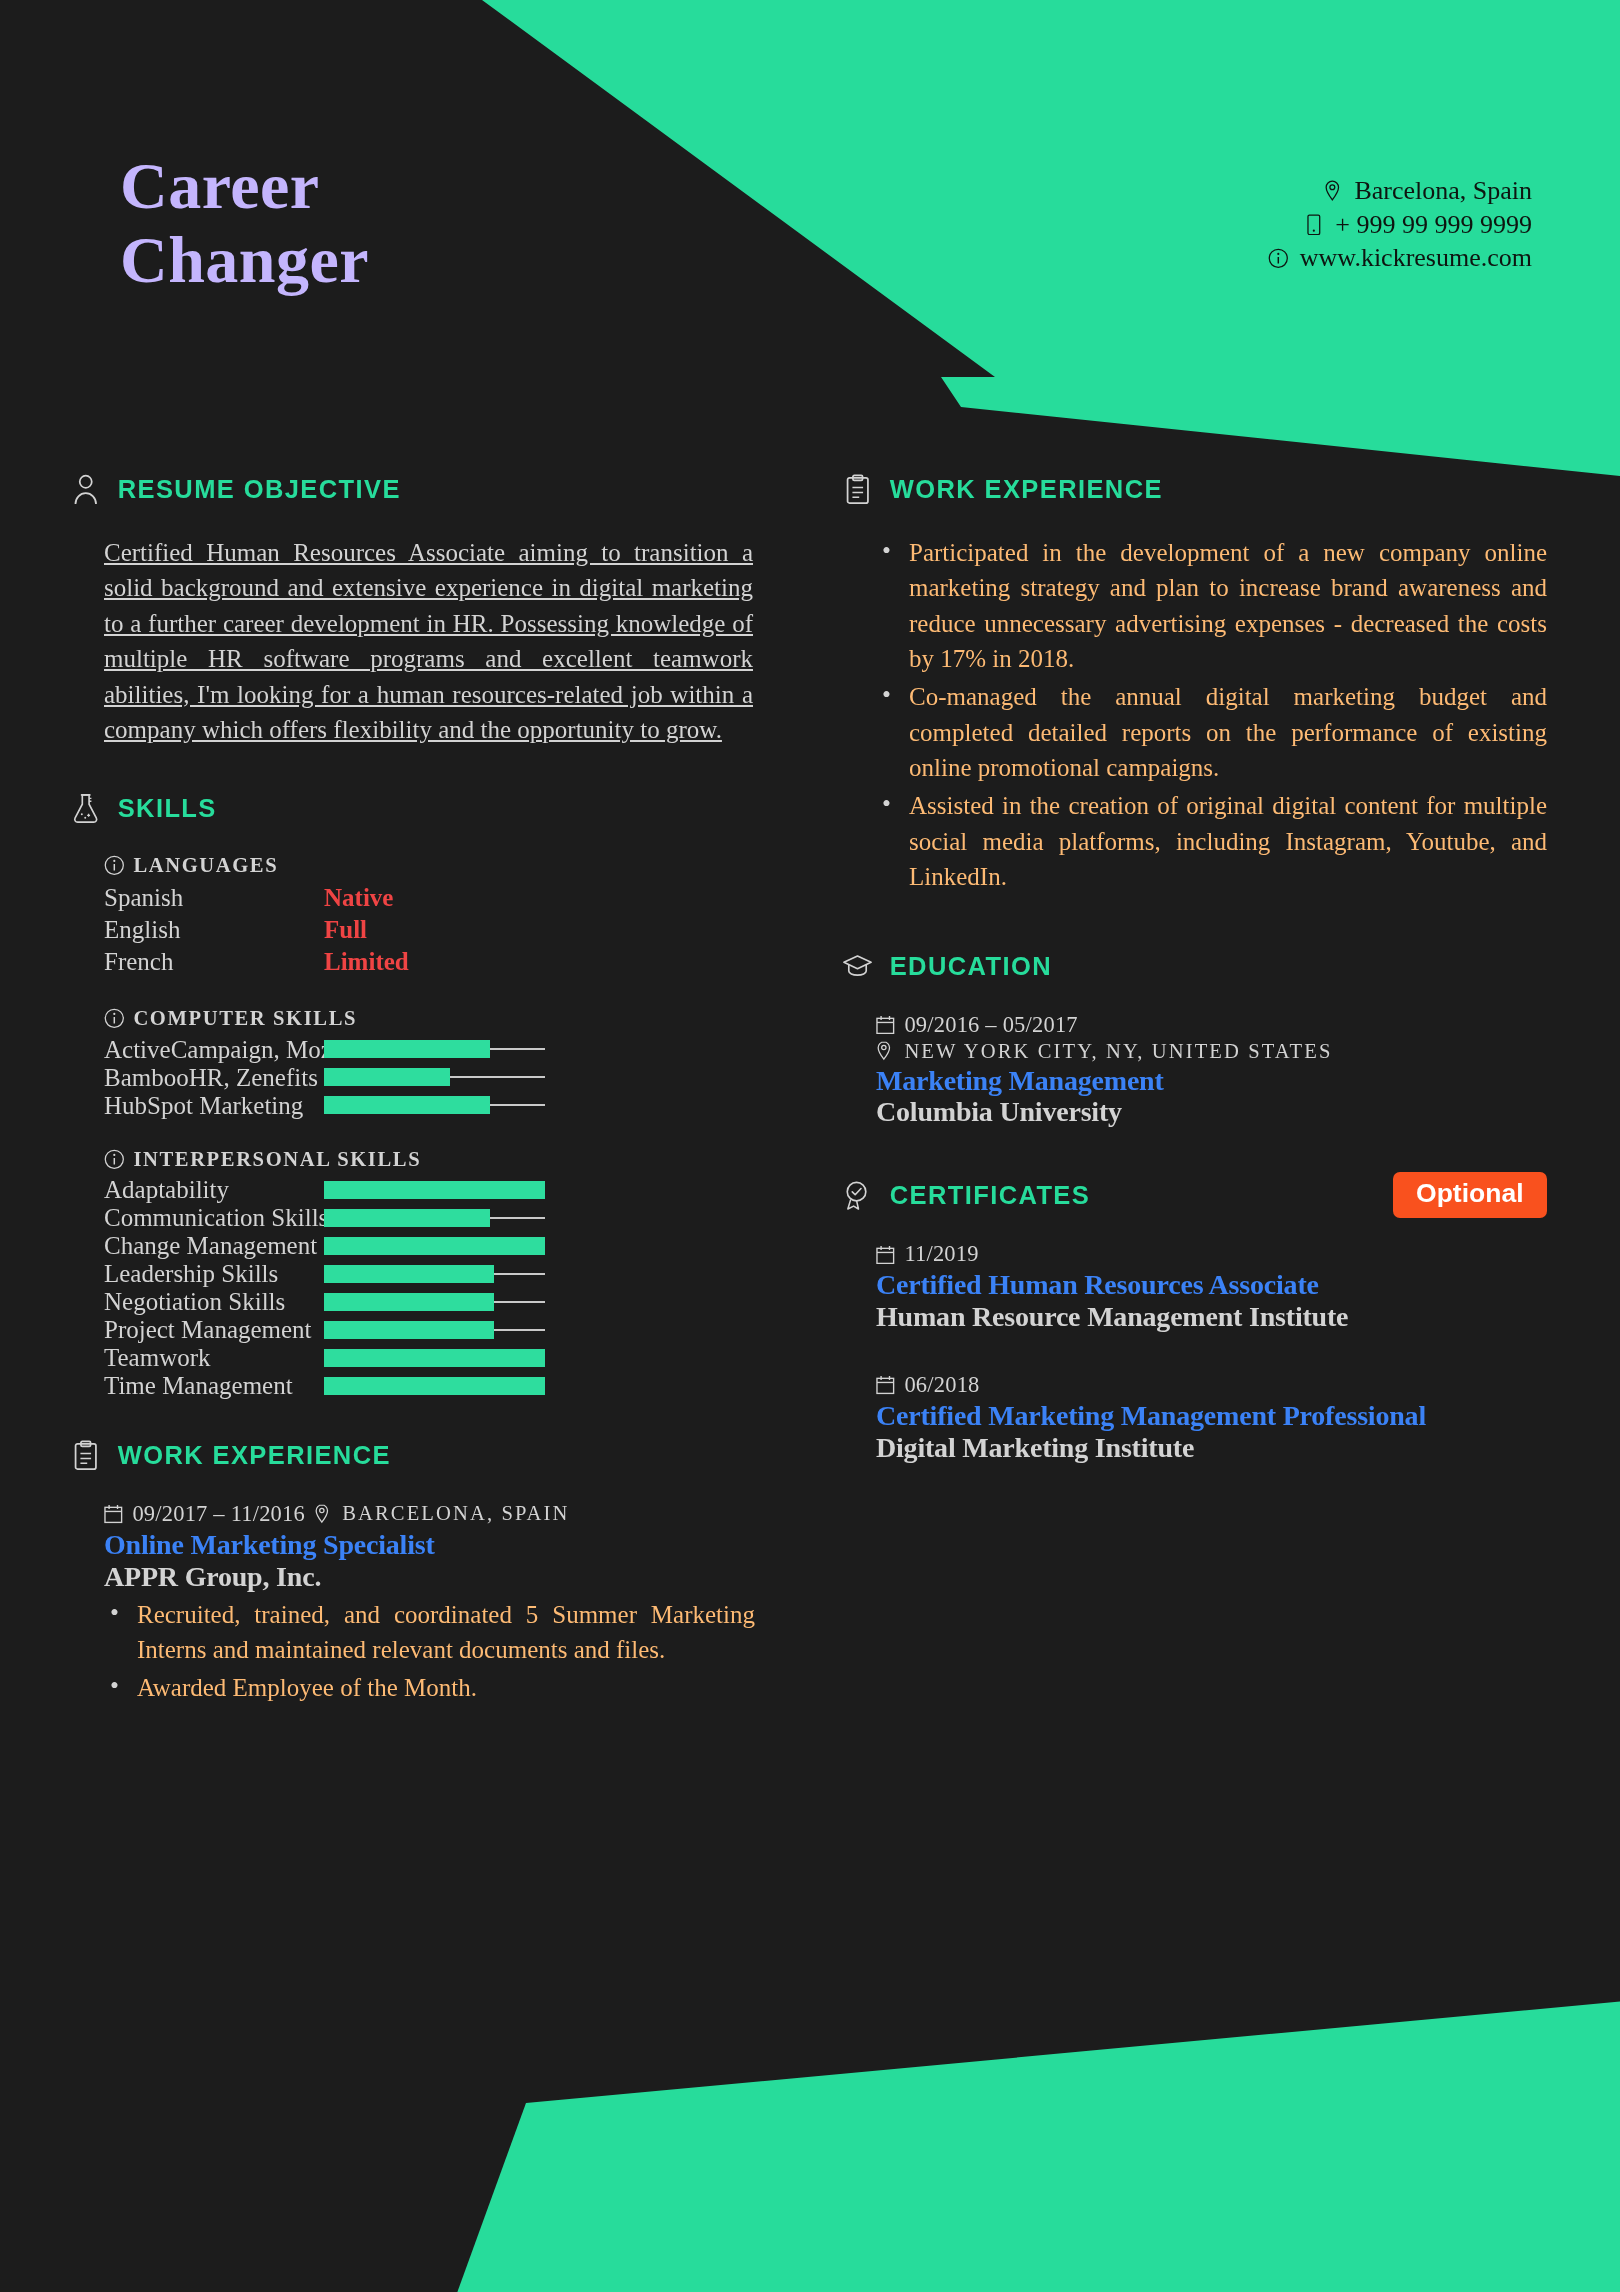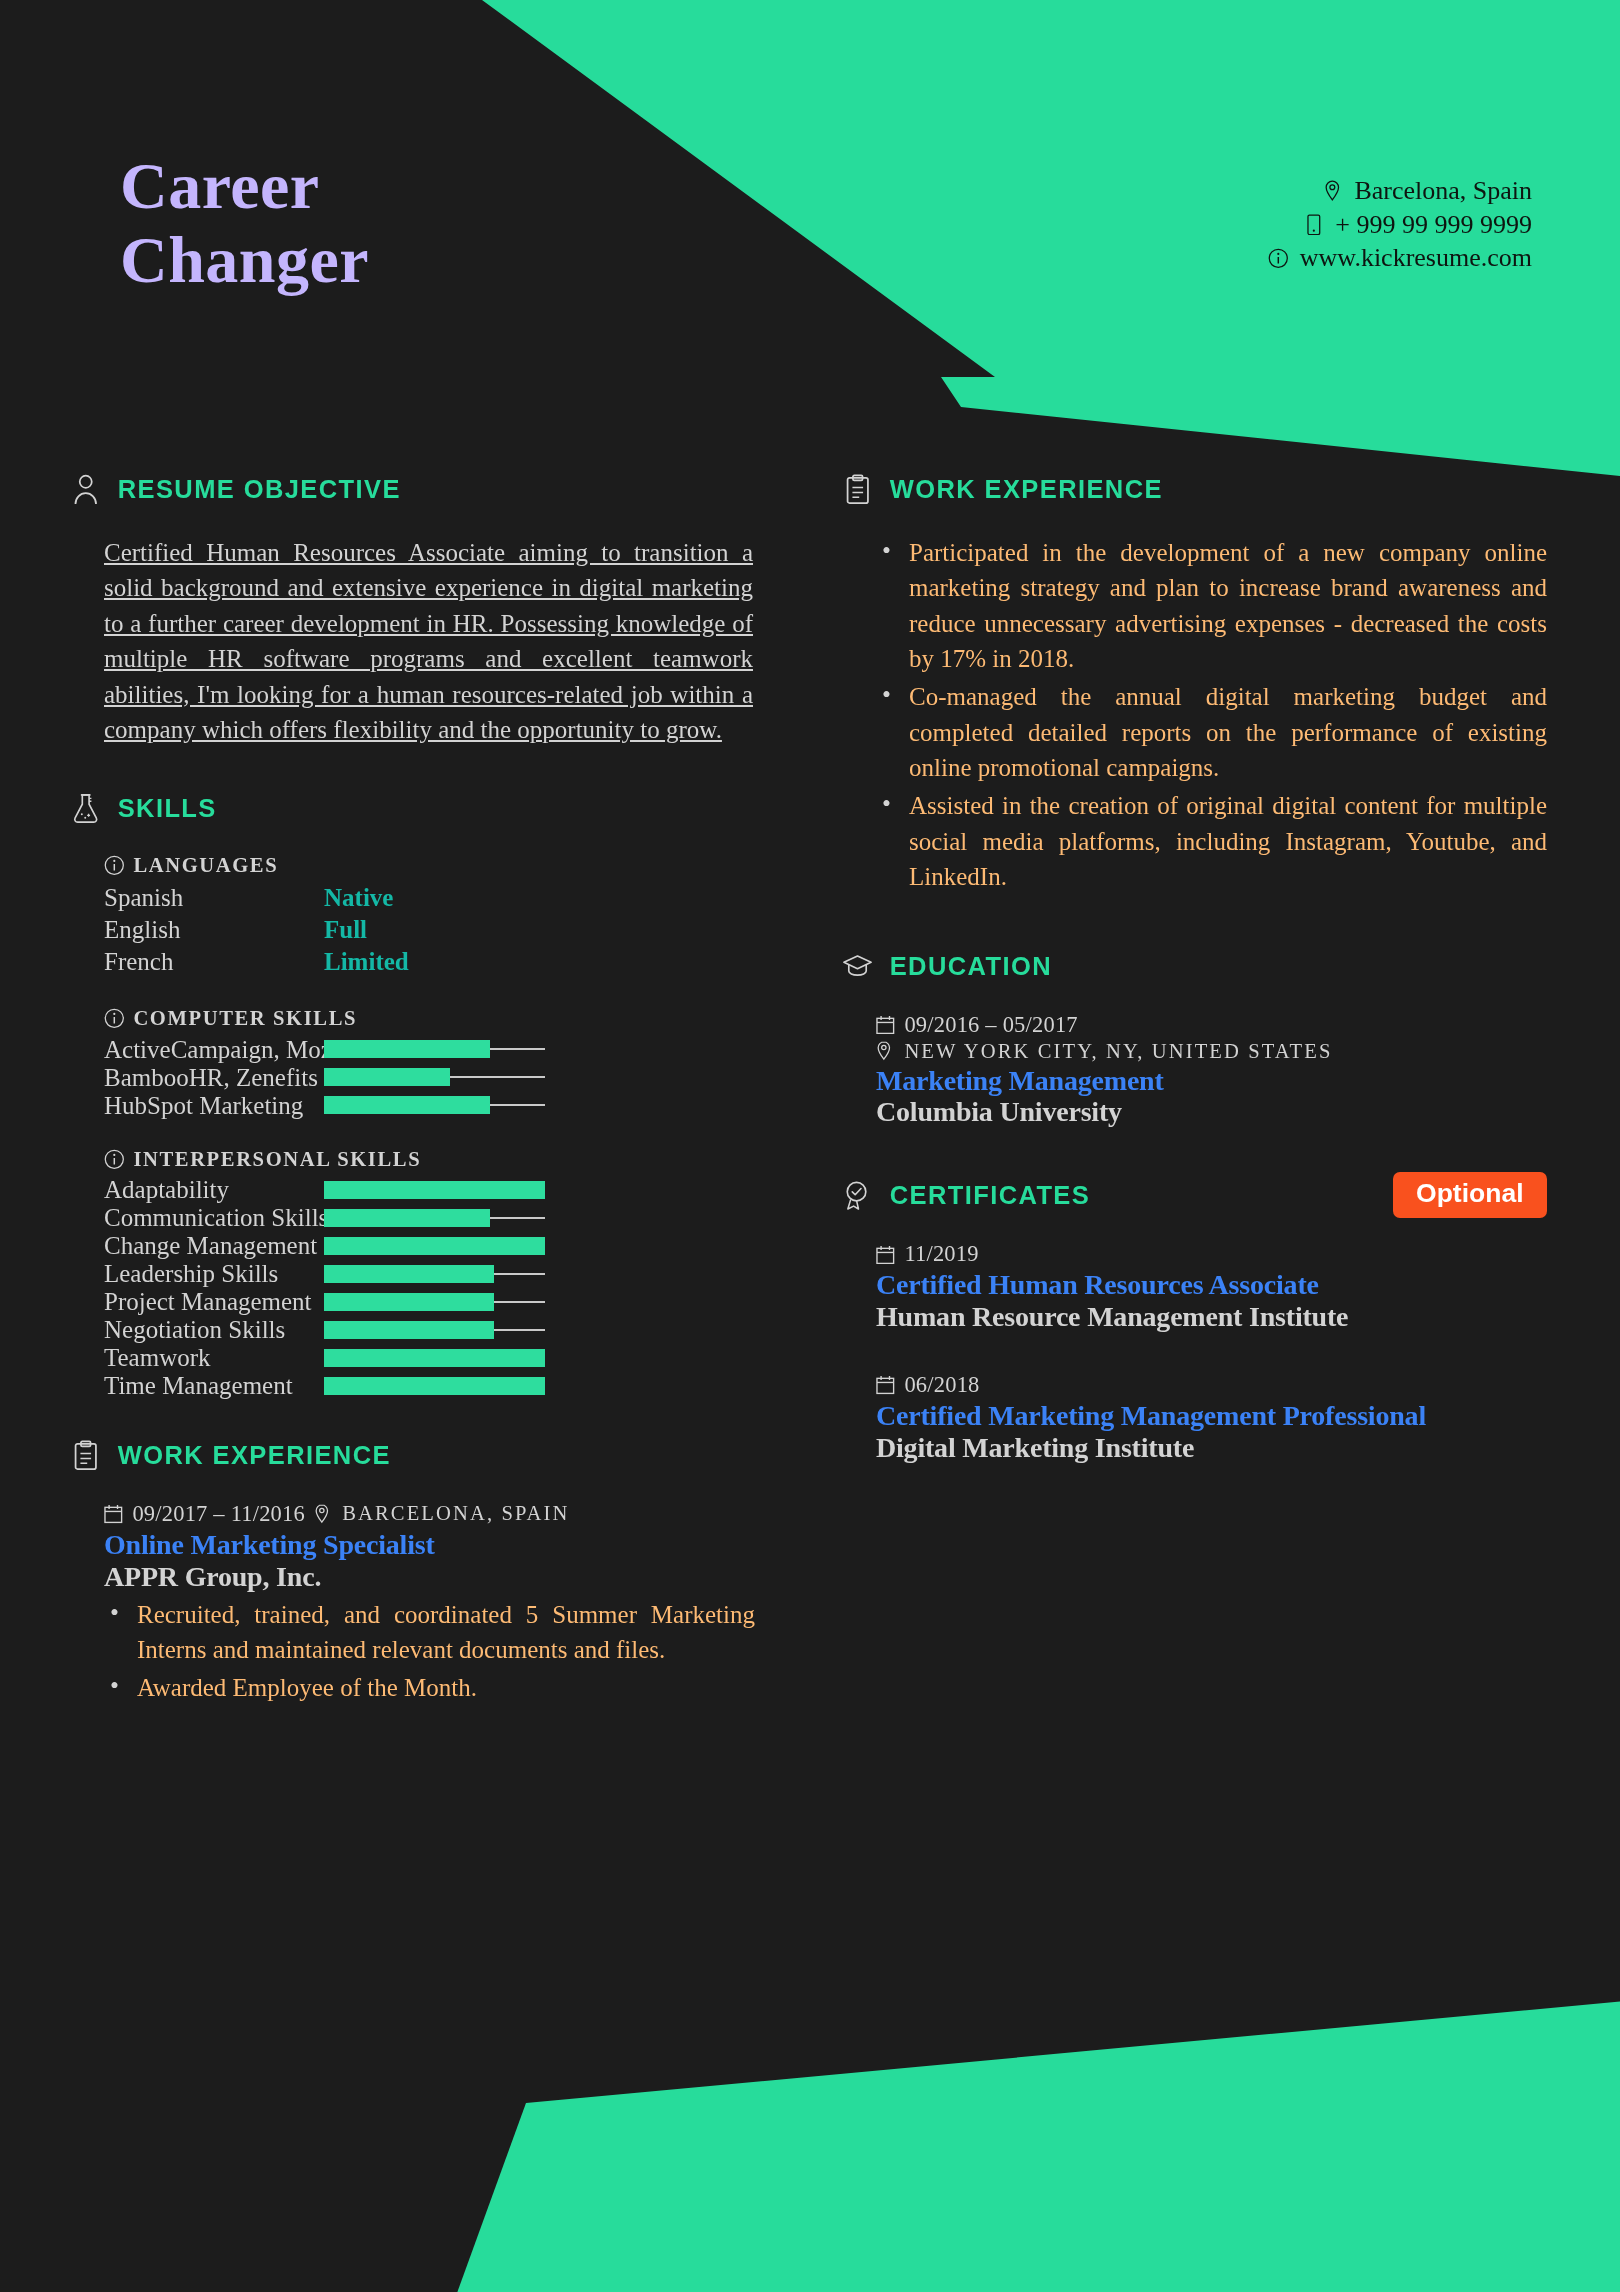--- a/index.html
+++ b/index.html
@@ -184,21 +184,21 @@
   .skill-group-title .gi { width: 20.6px; height: 20.6px; display: inline-flex; }
 
   .lang-row {
     display: flex;
     align-items: baseline;
     color: #d3d3d3;
     font-size: 25px;
     line-height: 1.28;
   }
   .lang-name { width: 220px; flex: 0 0 220px; }
-  .lang-level { color: #14b8a6; font-weight: bold; }
+  .lang-level { color: #ef4444; font-weight: bold; }
 
   .bar-row {
     display: flex;
     align-items: center;
     color: #d3d3d3;
     font-size: 25px;
     line-height: 1.32;
     height: 28px;
   }
   .bar-label { width: 220px; flex: 0 0 220px; white-space: nowrap; }
@@ -431,28 +431,28 @@
           </span>
         </div>
         <div class="bar-row">
           <span class="bar-label">Leadership Skills</span>
           <span class="bar-track">
             <span class="rail"></span>
             <span class="fill" style="width: 77%;"></span>
           </span>
         </div>
         <div class="bar-row">
+          <span class="bar-label">Negotiation Skills</span>
+          <span class="bar-track">
+            <span class="rail"></span>
+            <span class="fill" style="width: 77%;"></span>
+          </span>
+        </div>
+        <div class="bar-row">
           <span class="bar-label">Project Management</span>
-          <span class="bar-track">
-            <span class="rail"></span>
-            <span class="fill" style="width: 77%;"></span>
-          </span>
-        </div>
-        <div class="bar-row">
-          <span class="bar-label">Negotiation Skills</span>
           <span class="bar-track">
             <span class="rail"></span>
             <span class="fill" style="width: 77%;"></span>
           </span>
         </div>
         <div class="bar-row">
           <span class="bar-label">Teamwork</span>
           <span class="bar-track">
             <span class="rail"></span>
             <span class="fill" style="width: 100%;"></span>

